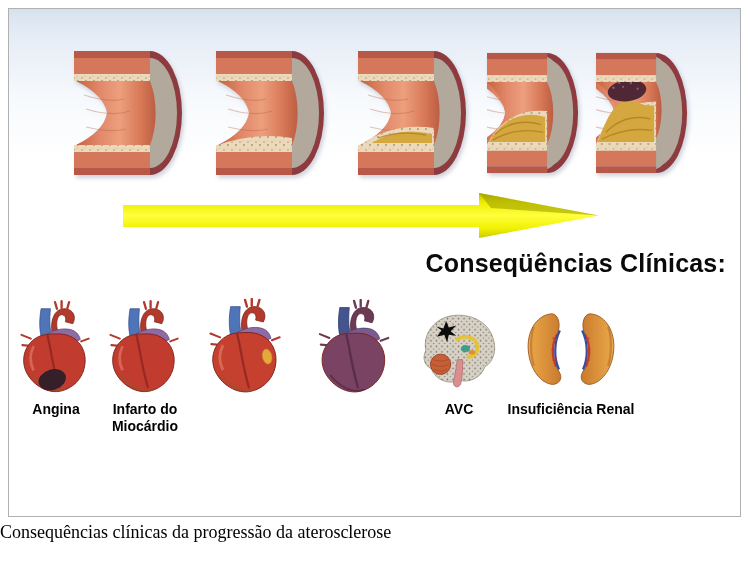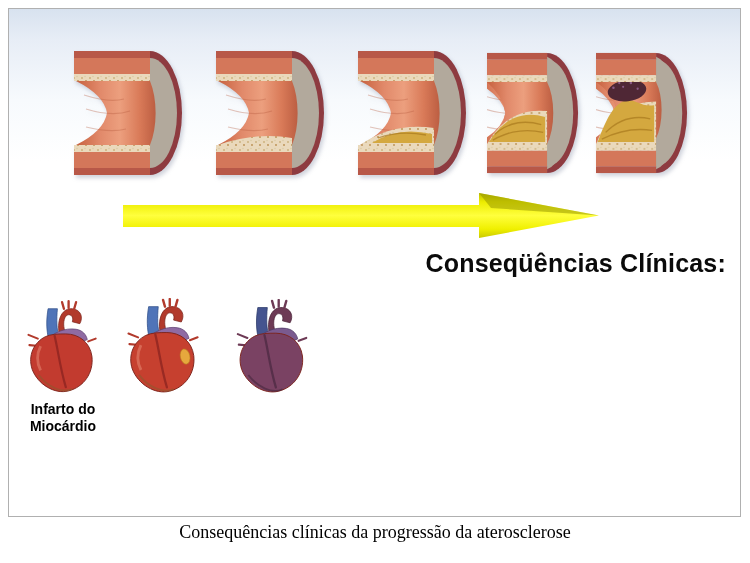--- a/index.html
+++ b/index.html
@@ -9,21 +9,21 @@
   .arteries{position:absolute;left:52px;top:34px;width:628px;display:flex;justify-content:space-between;align-items:flex-start;}
   .artery{filter:drop-shadow(2px 3px 2px rgba(100,110,140,.30));}
   .arrow-wrap{position:absolute;left:114px;top:183px;width:477px;height:48px;}
   .fig-title{position:absolute;left:0;top:240px;width:100%;box-sizing:border-box;padding-right:14px;
              text-align:right;font-size:25px;font-weight:bold;color:#0a0a0a;letter-spacing:.2px;}
   .organs{position:absolute;left:6px;top:283px;width:724px;display:flex;}
   .organ{display:flex;flex-direction:column;align-items:center;}
   .c1{width:82px}.c2{width:96px}.c3{width:106px}.c4{width:112px}.c5{width:96px}.c6{width:128px}.c7{width:104px}
   .icon-box{height:102px;display:flex;align-items:flex-end;justify-content:center;}
   .organ-label{margin-top:7px;font-size:14px;font-weight:bold;text-align:center;line-height:1.22;color:#000;}
-  .caption{position:absolute;left:0;top:522px;width:100%;text-align:center;
+  .caption{position:absolute;left:0;top:522px;width:100%;text-align:left;
            font-family:"Liberation Serif",serif;font-size:18px;color:#000;}
   
   .heart .vc{fill:#4f74b8;stroke:#31508a;stroke-width:.8}
   .heart .ao{fill:#b23a2c;stroke:#7c241c;stroke-width:.8}
   .heart .aob{stroke:#b23a2c;stroke-width:2.5;fill:none;stroke-linecap:round}
   .heart .pa{fill:#8f6ba3;stroke:#5f4374;stroke-width:.8}
   .heart .stub{stroke:#b23a2c;stroke-width:2.2;fill:none;stroke-linecap:round}
   .heart .hb{fill:#c23b2f;stroke:#7c241c;stroke-width:1}
   .heart .hdv{stroke:#8d2420;stroke-width:2.4;fill:none;opacity:.8;stroke-linecap:round}
   .heart .rim{stroke:#8a5a2e;stroke-width:2;fill:none;opacity:.55}
@@ -135,20 +135,37 @@
     <svg width="477" height="48" viewBox="0 0 477 48">
       <polygon points="0,13 356,13 356,1 476,23.5 356,46 356,35 0,35" fill="url(#arrowGrad)"></polygon>
       <polygon points="356,1 476,23.5 368,16" fill="#8f8f00" opacity=".5"></polygon>
     </svg>
   </div>
 
   <div class="fig-title">Conseqüências Clínicas:</div>
 
   <div class="organs">
 
+    <div class="organ c1">
+      <div class="icon-box">
+        <svg class="heart h-angina" width="84" height="94" viewBox="0 0 90 100">
+          <path class="vc" d="M29,9 C27,21 27,32 30,43 L41,41 C38,31 38,20 39,9 Z"></path>
+          <path class="ao" d="M41,36 C38,19 45,8 55,9 C64,10 67,18 63,25 L55,23 C57,17 52,13 48,17 C45,21 45,29 48,36 Z"></path>
+          <path class="aob" d="M46,9 L44,2 M51,8 L51,1 M57,9 L59,2"></path>
+          <path class="pa" d="M25,45 C33,35 47,29 59,31 C66,32 70,37 71,42 L62,46 C60,41 56,38 50,38 C43,38 34,43 30,50 Z"></path>
+          <path class="stub" d="M18,41 L8,37 M19,49 L9,48 M72,44 L80,41"></path>
+          <path class="hb" d="M26,39 C14,45 7,59 12,74 C18,90 36,101 51,97 C67,93 78,78 76,60 C74,45 62,36 48,36 C40,36 32,36 26,39 Z"></path>
+          <path class="hdv" d="M36,38 C40,55 42,73 48,93"></path>
+          <path class="rim" d="M19,80 C29,93 44,100 55,95"></path>
+          <path class="hl" d="M21,49 C17,57 17,67 21,75"></path>
+          <ellipse class="apex-dark" cx="41" cy="85" rx="15" ry="11" transform="rotate(-18 41 85)"></ellipse>
+        </svg>
+      </div>
+      <div class="organ-label">Angina</div>
+    </div>
 
     <div class="organ c2">
       <div class="icon-box">
         <svg class="heart" width="84" height="94" viewBox="0 0 90 100">
           <path class="vc" d="M29,9 C27,21 27,32 30,43 L41,41 C38,31 38,20 39,9 Z"></path>
           <path class="ao" d="M41,36 C38,19 45,8 55,9 C64,10 67,18 63,25 L55,23 C57,17 52,13 48,17 C45,21 45,29 48,36 Z"></path>
           <path class="aob" d="M46,9 L44,2 M51,8 L51,1 M57,9 L59,2"></path>
           <path class="pa" d="M25,45 C33,35 47,29 59,31 C66,32 70,37 71,42 L62,46 C60,41 56,38 50,38 C43,38 34,43 30,50 Z"></path>
           <path class="stub" d="M18,41 L8,37 M19,49 L9,48 M72,44 L80,41"></path>
           <path class="hb" d="M26,39 C14,45 7,59 12,74 C18,90 36,101 51,97 C67,93 78,78 76,60 C74,45 62,36 48,36 C40,36 32,36 26,39 Z"></path>
@@ -185,19 +202,50 @@
           <path class="aob" d="M46,9 L44,2 M51,8 L51,1 M57,9 L59,2"></path>
           <path class="pa" d="M25,45 C33,35 47,29 59,31 C66,32 70,37 71,42 L62,46 C60,41 56,38 50,38 C43,38 34,43 30,50 Z"></path>
           <path class="stub" d="M18,41 L8,37 M19,49 L9,48 M72,44 L80,41"></path>
           <path class="hb" d="M26,39 C14,45 7,59 12,74 C18,90 36,101 51,97 C67,93 78,78 76,60 C74,45 62,36 48,36 C40,36 32,36 26,39 Z"></path>
           <path class="hdv" d="M36,38 C40,55 42,73 48,93"></path>
           <path class="rim" d="M19,80 C29,93 44,100 55,95"></path>
         </svg>
       </div>
     </div>
 
-
+    <div class="organ c5">
+      <div class="icon-box">
+        <svg width="92" height="88" viewBox="0 0 100 95">
+          <path d="M14,48 C10,30 24,12 44,10 C62,8 80,16 86,32 C92,46 88,60 78,66 C74,78 60,84 50,80 C40,86 24,80 20,68 C12,64 10,56 14,48 Z" fill="#d8d2c6" stroke="#a09a8c" stroke-width="1"></path>
+          <path d="M14,48 C10,30 24,12 44,10 C62,8 80,16 86,32 C92,46 88,60 78,66 C74,78 60,84 50,80 C40,86 24,80 20,68 C12,64 10,56 14,48 Z" fill="url(#brainDots)" opacity=".75"></path>
+          <path d="M36,16 L39,23 L47,21 L41,27 L47,32 L39,31 L37,39 L34,31 L26,33 L31,26 L25,22 L33,24 Z" fill="#0c0c0c"></path>
+          <path d="M48,36 C58,30 68,34 70,43 C71,50 66,55 60,55" stroke="#e3c437" stroke-width="4" fill="none" stroke-linecap="round"></path>
+          <ellipse cx="57" cy="46" rx="4.5" ry="3.5" fill="#3f9e8a" stroke="#2a7a66" stroke-width=".5"></ellipse>
+          <ellipse cx="64" cy="50" rx="3.5" ry="2.5" fill="#df8f2e"></ellipse>
+          <circle cx="30" cy="63" r="11" fill="#c65f36" stroke="#9a3f22" stroke-width="1"></circle>
+          <path d="M22,58 C26,60 34,60 38,58 M21,63 C26,66 34,66 39,63 M23,68 C27,71 33,71 37,68" stroke="#9a3f22" stroke-width="1" fill="none" opacity=".6"></path>
+          <path d="M48,58 C47,66 46,74 44,82 C43,88 50,90 52,84 C54,75 54,66 54,58 Z" fill="#d98f8f" stroke="#b06a6a" stroke-width=".8"></path>
+        </svg>
+      </div>
+      <div class="organ-label">AVC</div>
+    </div>
+
+    <div class="organ c6">
+      <div class="icon-box">
+        <svg width="102" height="86" viewBox="0 0 110 92">
+          <g id="kidL">
+            <path d="M33,6 C17,8 7,26 9,46 C11,67 23,81 35,82 C42,82 46,76 43,70 C37,59 34,53 35,45 C36,36 41,30 42,21 C43,12 39,5 33,6 Z" fill="url(#kidG)" stroke="#9a5a20" stroke-width="1"></path>
+            <path d="M15,20 C11,30 11,50 15,62" stroke="#8a4a1a" stroke-width="2.5" fill="none" opacity=".35"></path>
+            <path d="M40,28 C35,37 34,50 39,63" stroke="#c23b2f" stroke-width="2.4" fill="none"></path>
+            <path d="M43,24 C37,36 36,52 42,66" stroke="#2f4f9e" stroke-width="2.4" fill="none"></path>
+            <path d="M40,34 L35,32 M39,44 L34,44 M40,54 L35,56" stroke="#c23b2f" stroke-width="1.4" fill="none"></path>
+          </g>
+          <use href="#kidL" transform="translate(110 0) scale(-1 1)"></use>
+        </svg>
+      </div>
+      <div class="organ-label">Insuficiência Renal</div>
+    </div>
 
 
   </div>
 </div>
 
 <div class="caption">Consequências clínicas da progressão da aterosclerose</div>
 
 </body></html>

